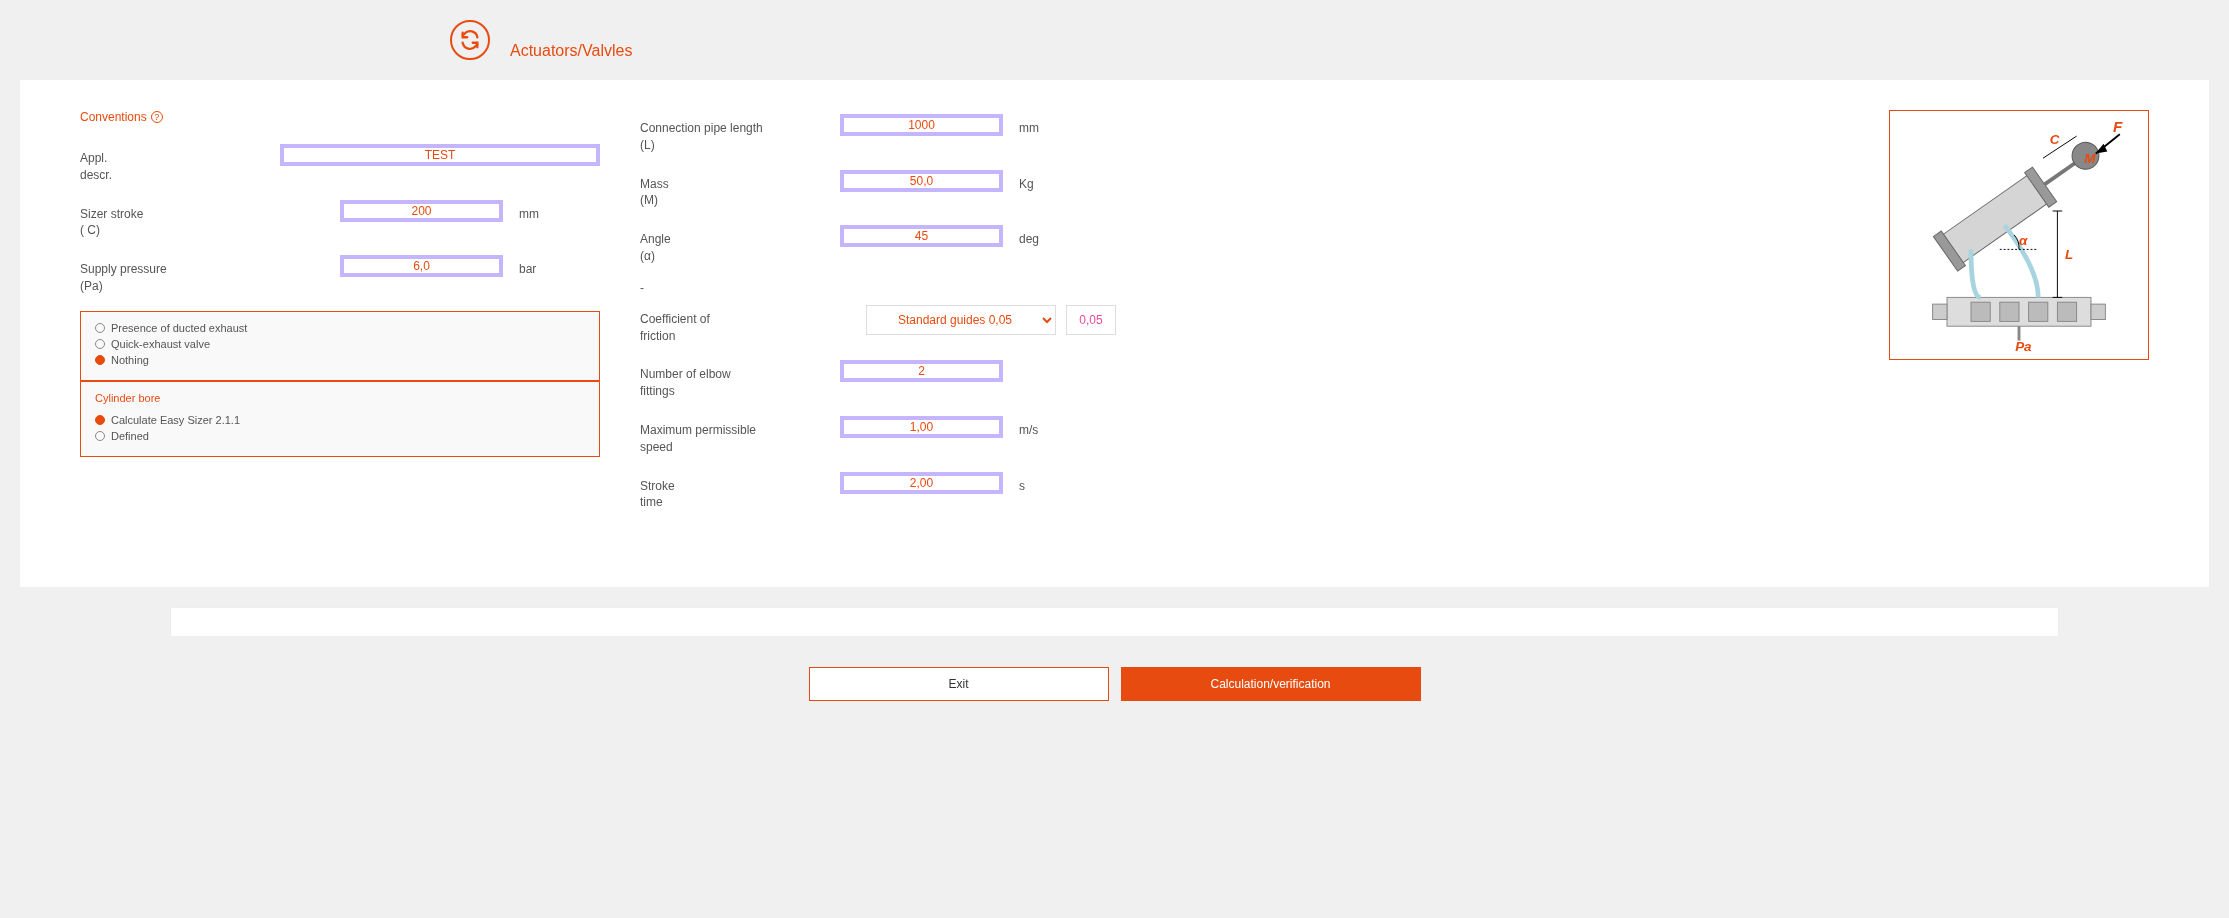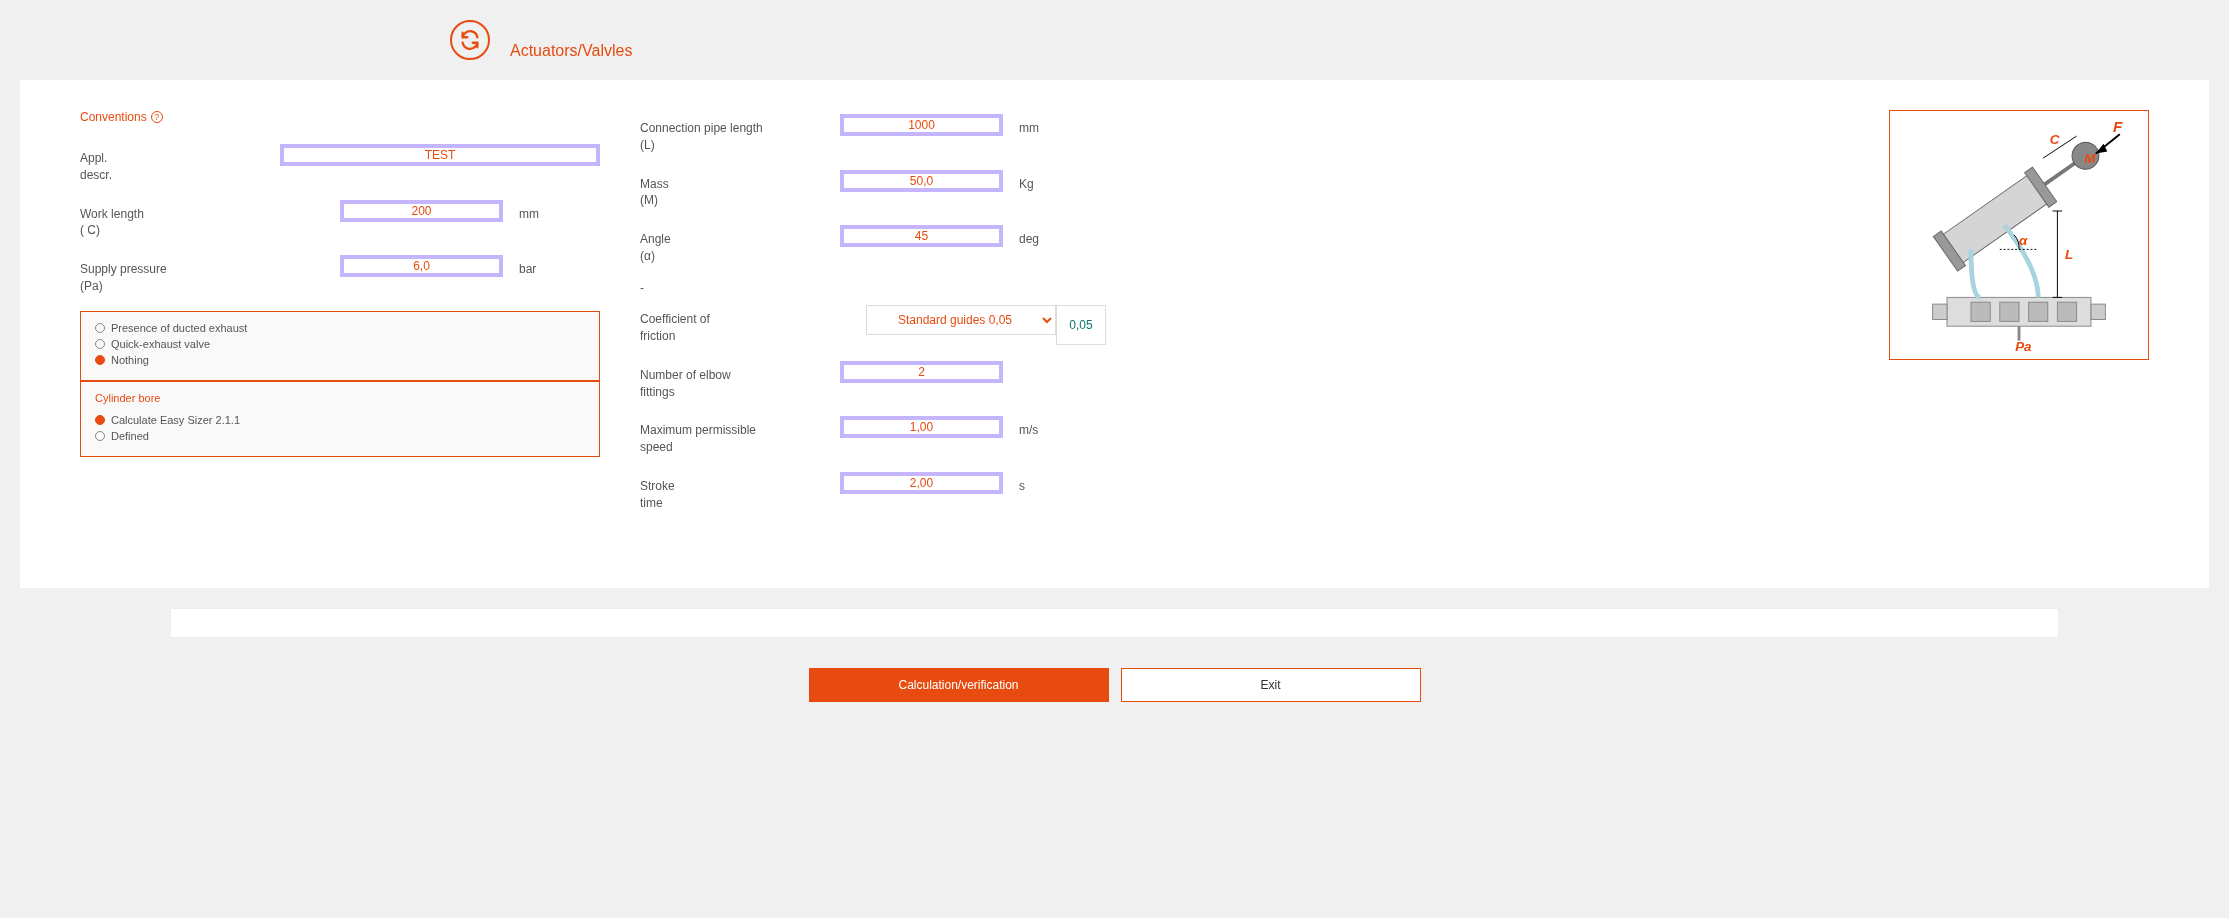--- a/index.html
+++ b/index.html
@@ -91,25 +91,26 @@
     border: 1px solid #ddd;
     color: #e84b0f;
     font-size: 12px;
     text-align: center;
     background: #fff;
     padding: 0 4px;
     margin-left: 26px;
   }
   .small-input {
     width: 50px;
-    height: 40px;
+    height: 30px;
     border: 1px solid #ddd;
     text-align: center;
-    color: #0f766e;
-    font-size: 12px;
+    color: #ec4899;
+    font-size: 12px;
+    margin-left: 10px;
     background: #fff;
   }
   .option-box {
     border: 1px solid #e84b0f;
     padding: 10px 14px;
     background: #f9f9f9;
   }
   .option-box-title {
     color: #e84b0f;
     font-size: 11px;
@@ -203,21 +204,21 @@
         <div class="form-label">
           <div>Appl.</div>
           <div>descr.</div>
         </div>
         <input class="form-input wide" value="TEST" style="">
       </div>
 
 
       <div class="form-row">
         <div class="form-label">
-          <div>Work length</div>
+          <div>Sizer stroke</div>
           <div>( C)</div>
         </div>
         <div style="flex:0 0 60px"></div>
         <input class="form-input" value="200" style="">
         <div class="form-unit">mm</div>
       </div>
 
       <div class="form-row">
         <div class="form-label">
           <div>Supply pressure</div>
@@ -369,15 +370,15 @@
           <text x="126" y="246" fill="#e84b0f" font-size="14" font-style="italic" font-weight="bold">Pa</text>
         </svg>
       </div>
     </div>
   </div>
 </div>
 
 <div class="spacer-bar"></div>
 
 <div class="button-row">
+  <div class="btn btn-outline">Exit</div>
   <div class="btn btn-filled">Calculation/verification</div>
-  <div class="btn btn-outline">Exit</div>
 </div>
 
 </body></html>

